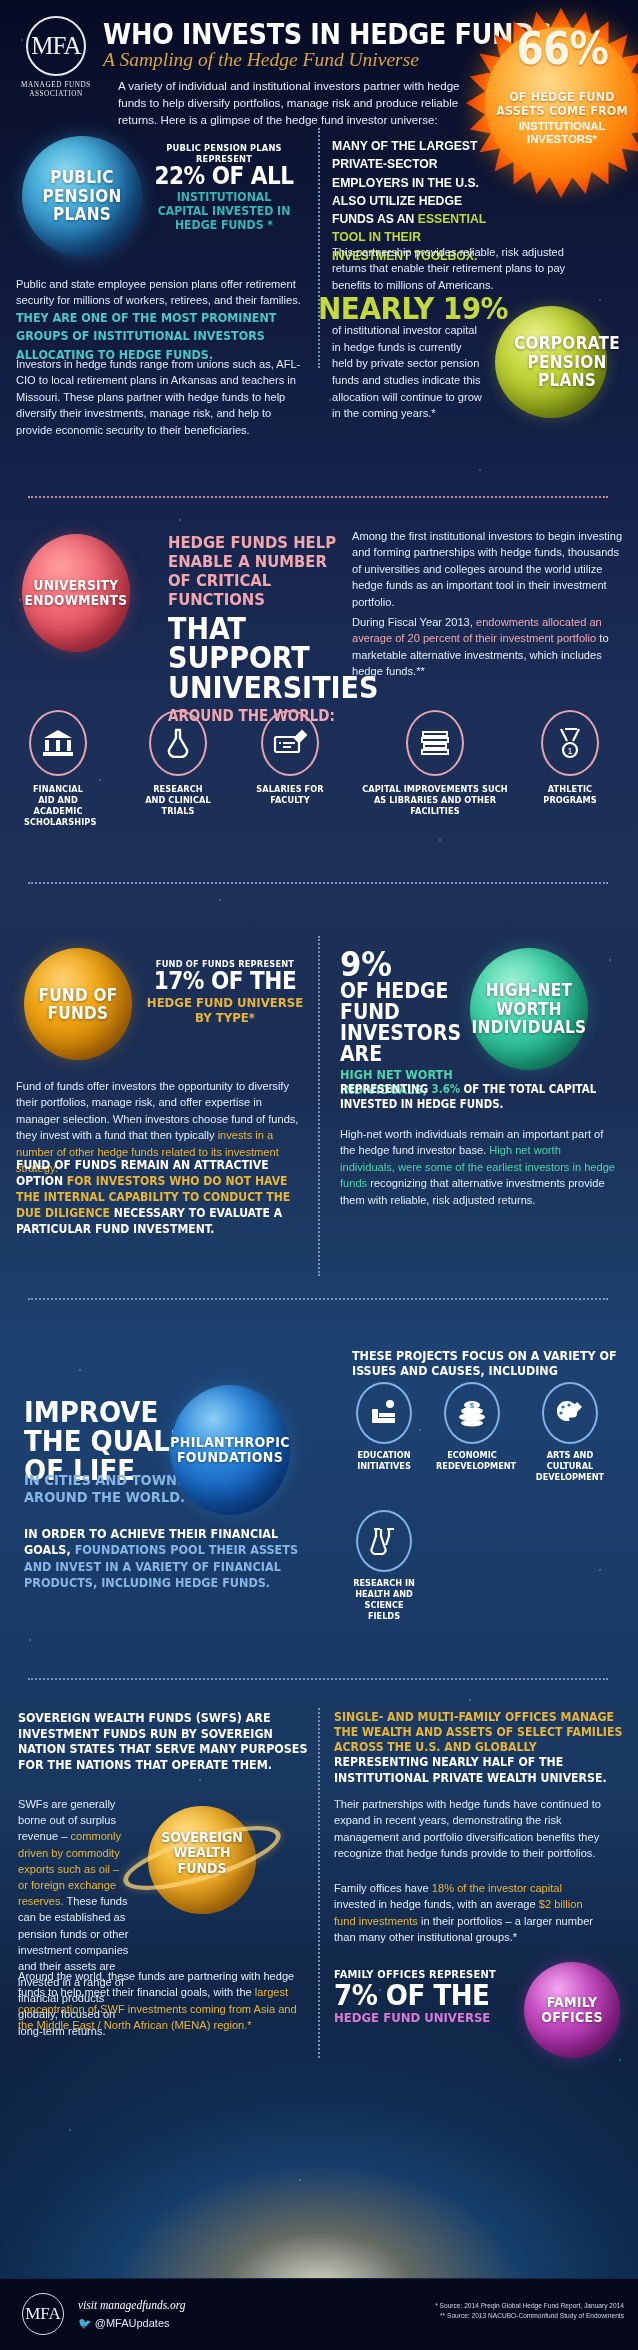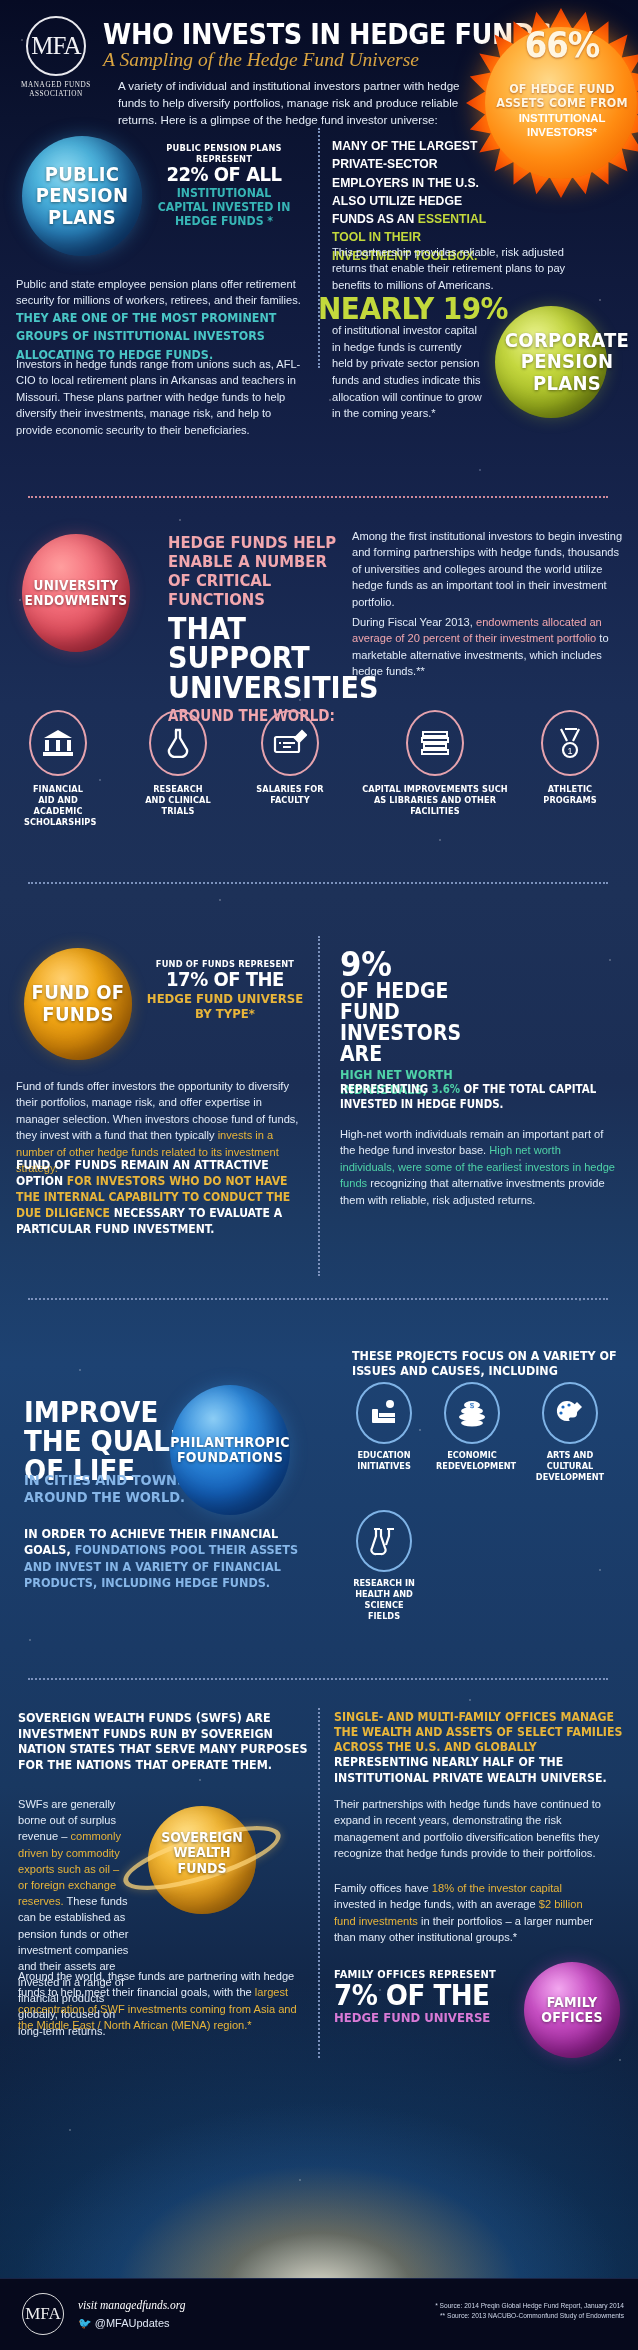--- a/index.html
+++ b/index.html
@@ -85,46 +85,46 @@
   .intro{position:absolute;left:118px;top:78px;width:370px;font-size:11.6px;line-height:1.45;color:#e4ecf7;}
   
   .sun{position:absolute;right:-18px;top:8px;width:190px;height:190px;}
   .sun .spikes{position:absolute;inset:0;
     background:radial-gradient(circle at 50% 50%, #ff9a1f 0 40%, #ff5a00 58%, #e03000 72%, rgba(200,20,0,0) 78%);
     clip-path:polygon(50% 0%,56% 11%,63% 2%,66% 14%,75% 7%,75% 19%,85% 14%,82% 26%,93% 24%,87% 34%,98% 36%,90% 44%,100% 50%,90% 56%,98% 64%,87% 66%,93% 76%,82% 74%,85% 86%,75% 81%,75% 93%,66% 86%,63% 98%,56% 89%,50% 100%,44% 89%,37% 98%,34% 86%,25% 93%,25% 81%,15% 86%,18% 74%,7% 76%,13% 66%,2% 64%,10% 56%,0% 50%,10% 44%,2% 36%,13% 34%,7% 24%,18% 26%,15% 14%,25% 19%,25% 7%,34% 14%,37% 2%,44% 11%);}
   .sun .core{position:absolute;left:19px;top:19px;width:152px;height:152px;border-radius:50%;
     background:radial-gradient(circle at 42% 36%, #ffd98a 0%, #ffb441 32%, #ff8c12 58%, #f46a00 82%, #e04f00 100%);
     box-shadow:0 0 24px 6px rgba(255,140,20,.55);}
   .sun .txt{position:absolute;left:22px;top:20px;width:148px;text-align:center;color:#fff6e2;}
-  .sun .big{font-size:36px;font-weight:bold;line-height:.95;letter-spacing:-1px;text-shadow:0 1px 2px rgba(120,30,0,.5);}
+  .sun .big{font-size:44px;font-weight:bold;line-height:.95;letter-spacing:-1px;text-shadow:0 1px 2px rgba(120,30,0,.5);}
   .sun .l2{font-size:12.4px;font-weight:bold;line-height:1.14;margin-top:20px;letter-spacing:.2px;text-shadow:0 1px 2px rgba(120,30,0,.5);}
   .sun .l3{font-size:11.4px;font-weight:bold;line-height:1.16;margin-top:2px;color:#fff;}
   
   .sec{position:absolute;left:0;width:638px;}
   .vdash{position:absolute;border-left:2px dotted #7c92bd;}
   .hdash{position:absolute;border-top:2px dotted #cf8a9a;width:580px;left:28px;}
   .hdash.blue{border-top-color:#7c92bd;}
   .planet{border-radius:50%;position:absolute;display:flex;align-items:center;justify-content:center;text-align:center;}
-  .planet .plabel{font-size:20px;font-weight:bold;line-height:1.08;color:#fff;text-shadow:0 1px 3px rgba(0,0,0,.45);letter-spacing:.3px;}
+  .planet .plabel{font-size:17px;font-weight:bold;line-height:1.08;color:#fff;text-shadow:0 1px 3px rgba(0,0,0,.45);letter-spacing:.3px;}
   p.body{font-size:11.1px;line-height:1.48;color:#e2ebf8;}
   .teal{color:#49c6c6;}
   .lime{color:#c3d93c;}
   .pink{color:#f2a7ae;}
   .blu{color:#86b6e8;}
   .mint{color:#4fd3a8;}
   .gold2{color:#e8b53a;}
   .bold{font-weight:bold;}
   
   #s1{top:118px;height:392px;}
   .globe-blue{left:22px;top:18px;width:120px;height:120px;
     background:radial-gradient(circle at 36% 30%, #8fd8ef 0%, #4db4dd 26%, #2a86c0 55%, #14518a 82%, #0c3663 100%);
     box-shadow:inset -14px -12px 28px rgba(0,10,40,.55), 0 0 18px rgba(60,160,220,.35);}
   .stat1{position:absolute;left:150px;top:24px;width:148px;text-align:center;}
   .kicker{font-size:9.2px;font-weight:bold;letter-spacing:.2px;color:#fff;}
-  .bignum{font-size:20px;font-weight:bold;line-height:1;color:#fff;letter-spacing:-.5px;}
+  .bignum{font-size:24px;font-weight:bold;line-height:1;color:#fff;letter-spacing:-.5px;}
   .sub2{font-size:12.2px;font-weight:bold;line-height:1.16;color:#37b5b5;margin-top:2px;}
   
   #s2{top:510px;height:420px;}
   .planet-red{left:22px;top:24px;width:108px;height:118px;border-radius:50%;
     background:radial-gradient(circle at 36% 28%, #ff9e9e 0%, #f4707c 32%, #e2505f 62%, #a8313f 92%);
     box-shadow:inset -12px -10px 26px rgba(80,0,15,.45), 0 0 16px rgba(230,90,110,.28);}
   .ic{width:68px;text-align:center;position:absolute;top:8px;}
   .ic .circ{width:58px;height:66px;border:2.5px solid #e6a3ae;border-radius:50%;margin:0 auto;display:flex;align-items:center;justify-content:center;}
   .ic .cap{margin-top:8px;font-size:9.1px;font-weight:bold;line-height:1.22;color:#fff;letter-spacing:.1px;}
   
@@ -313,20 +313,23 @@
       <div class="gold2 bold cond" style="font-size:13px;line-height:1.18;margin-top:2px;">HEDGE FUND UNIVERSE BY TYPE*</div>
     </div>
 
     <p class="body" style="position:absolute;left:16px;top:148px;width:292px;">
       <span>Fund of funds offer investors the opportunity to diversify their portfolios, manage risk, and offer expertise in manager selection. When investors choose fund of funds, they invest with a fund that then typically </span><span class="gold2">invests in a number of other hedge funds related to its investment strategy.</span>
     </p>
     <p style="position:absolute;left:16px;top:228px;width:290px;font-size:12.1px;line-height:1.32;font-weight:bold;" class="cond">
       <span>FUND OF FUNDS REMAIN AN ATTRACTIVE OPTION </span><span class="gold2">FOR INVESTORS WHO DO NOT HAVE THE INTERNAL CAPABILITY TO CONDUCT THE DUE DILIGENCE </span><span>NECESSARY TO EVALUATE A PARTICULAR FUND INVESTMENT.</span>
     </p>
 
+    <div class="planet planet-mint" style="left:470px;">
+      <div class="plabel cond">HIGH-NET WORTH INDIVIDUALS</div>
+    </div>
 
     <div style="position:absolute;left:340px;top:18px;width:140px;">
       <div class="cond" style="font-size:34px;font-weight:bold;line-height:.95;">9%</div>
       <div class="cond" style="font-size:21px;font-weight:bold;line-height:1.0;margin-top:1px;">OF HEDGE FUND INVESTORS ARE</div>
       <div class="mint bold cond" style="font-size:12.6px;line-height:1.16;margin-top:3px;">HIGH NET WORTH INDIVIDUALS,</div>
     </div>
     <div style="position:absolute;left:340px;top:152px;width:282px;font-size:11.4px;font-weight:bold;line-height:1.3;" class="cond">
       <span>REPRESENTING </span><span class="mint">3.6%</span><span> OF THE TOTAL CAPITAL INVESTED IN  HEDGE FUNDS.</span>
     </div>
     <p class="body" style="position:absolute;left:340px;top:196px;width:276px;">

